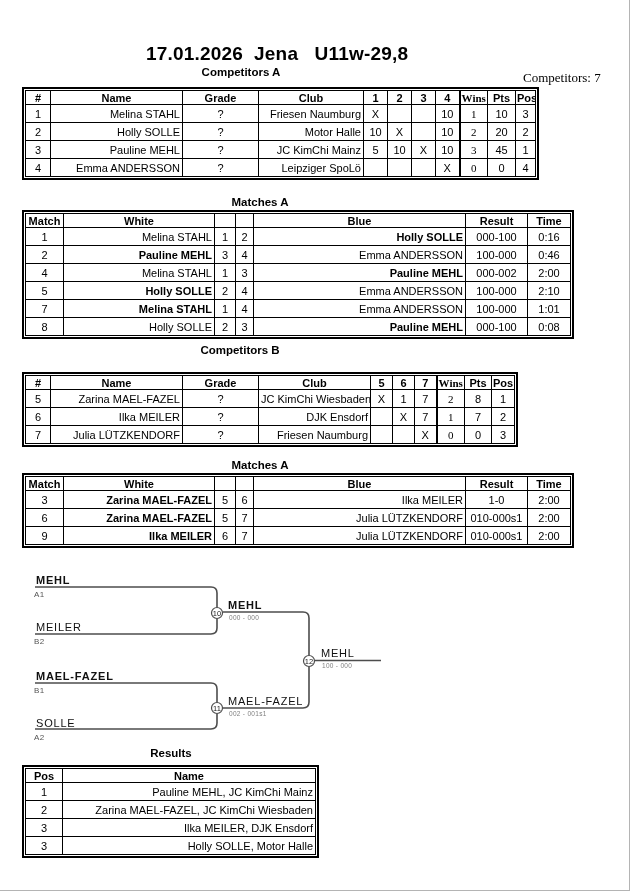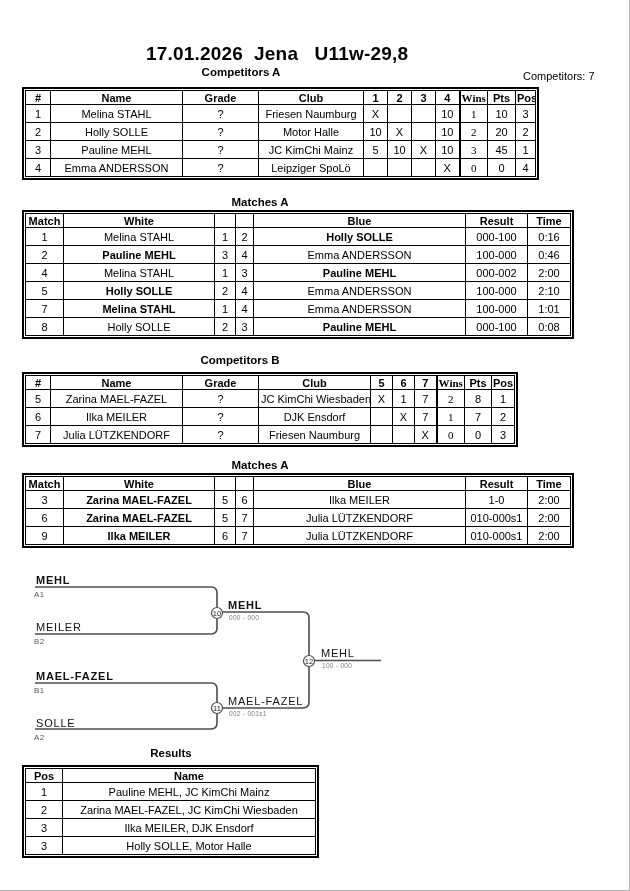--- a/index.html
+++ b/index.html
@@ -2,28 +2,28 @@
 <html><head>
 <meta charset="utf-8">
 <style>
   html,body{margin:0;padding:0;background:#e8e8e8;}
   .page{position:relative;width:630px;height:891px;background:#fff;color:#000;
         font-family:"Liberation Sans",sans-serif;overflow:hidden;box-sizing:border-box;
         border-right:1px solid #b4b4b4;border-bottom:1px solid #b4b4b4;}
   .abs{position:absolute;}
   .title{font-size:19px;font-weight:bold;white-space:pre;letter-spacing:.2px;}
   .sec{font-size:11.5px;font-weight:bold;transform:translateX(-50%);white-space:nowrap;}
-  .cnt{font-size:11px;}
+  .cnt{font-size:13px;font-family:Liberation Serif, serif;}
   table{border-collapse:collapse;table-layout:fixed;background:#fff;
         font-family:"Liberation Sans",sans-serif;font-size:11px;
         box-shadow:0 0 0 1px #fff,0 0 0 3px #000;}
   th,td{border:1px solid #000;padding:0 2px;text-align:center;white-space:nowrap;
         overflow:hidden;height:17px;font-weight:normal;}
   th{height:13px;font-weight:bold;padding:0 1px;}
-  td.nm,td.cl{text-align:center;}
+  td.nm,td.cl{text-align:right;}
   .grp{border-left:2.5px solid #000 !important;font-family:Liberation Serif, serif;}
   
   .bk-line{stroke:#4d4d4d;stroke-width:1.6;fill:none;}
   .bk-circ{fill:#fff;stroke:#4d4d4d;stroke-width:1.2;}
   .bk-name{font-size:11px;fill:#111;letter-spacing:.8px;}
   .bk-seed{font-size:8px;fill:#555;letter-spacing:.4px;}
   .bk-score{font-size:6.5px;fill:#808080;letter-spacing:.3px;}
   .bk-no{font-size:7.5px;fill:#222;text-anchor:middle;}
 </style>
 </head>
@@ -190,21 +190,21 @@
       <td class="nm">Holly SOLLE</td>
       <td>2</td>
       <td>3</td>
       <td class="nm" style="font-weight: bold;">Pauline MEHL</td>
       <td>000-100</td>
       <td>0:08</td>
     </tr>
   </tbody>
     </table>
 
-  <div class="abs sec" style="left:240px;top:354px;">Competitors B</div>
+  <div class="abs sec" style="left:240px;top:344px;">Competitors B</div>
 
   <table class="abs" style="left:25px;top:375px;width:489px;">
     <colgroup>
         <col style="width:25px">
         <col style="width:132px">
         <col style="width:76px">
         <col style="width:112px">
         <col style="width:22px">
         <col style="width:22px">
         <col style="width:22px">

